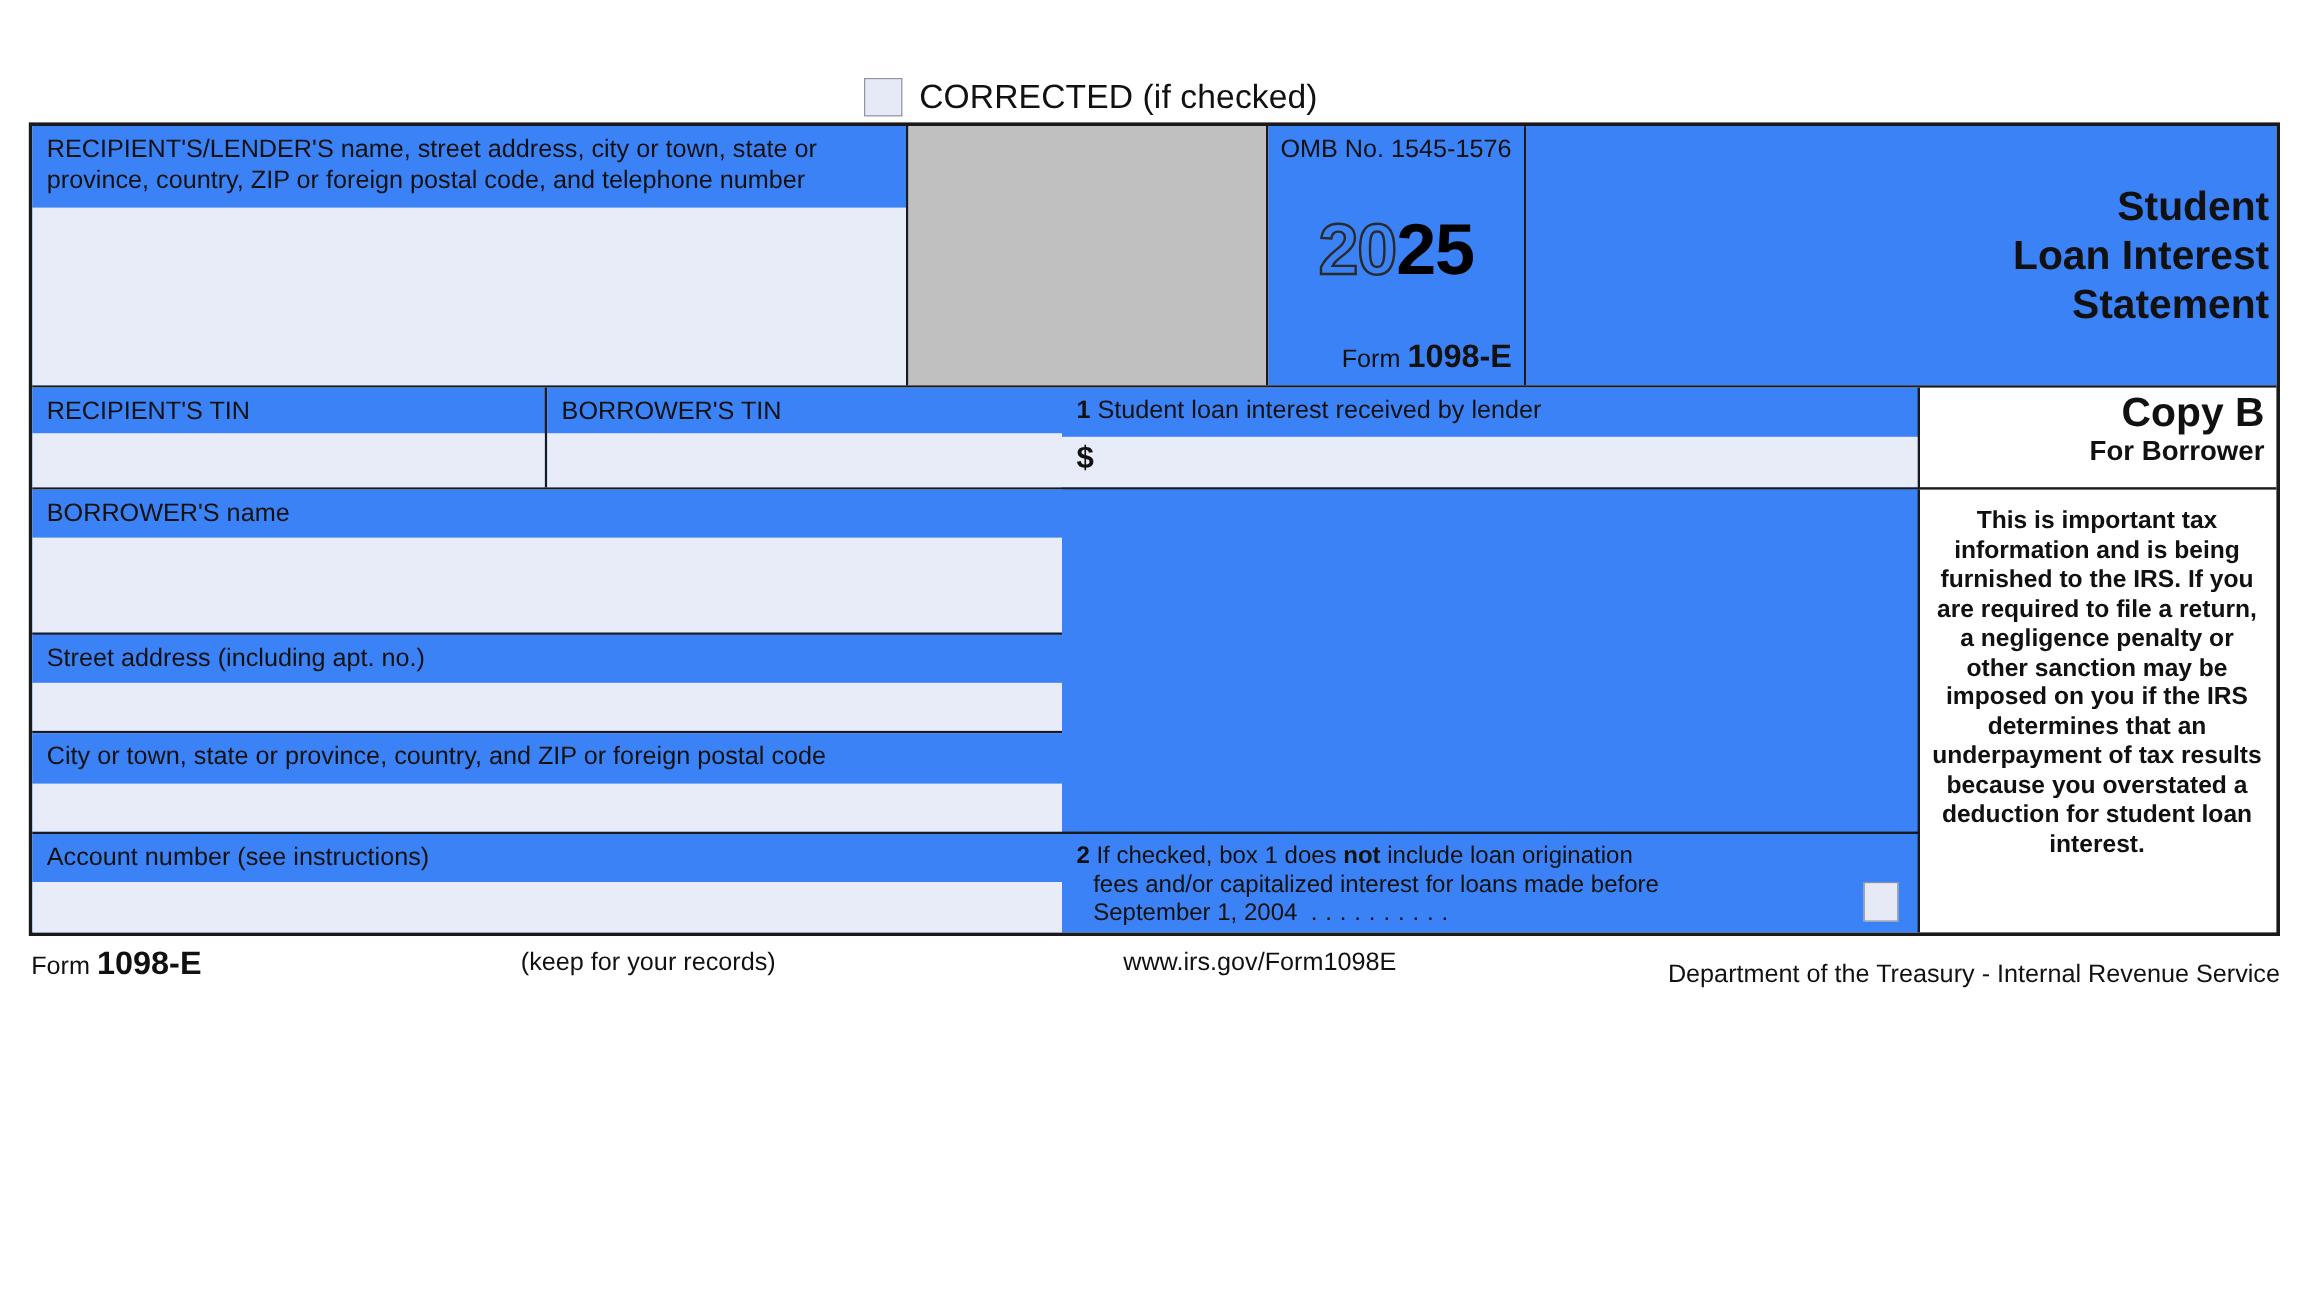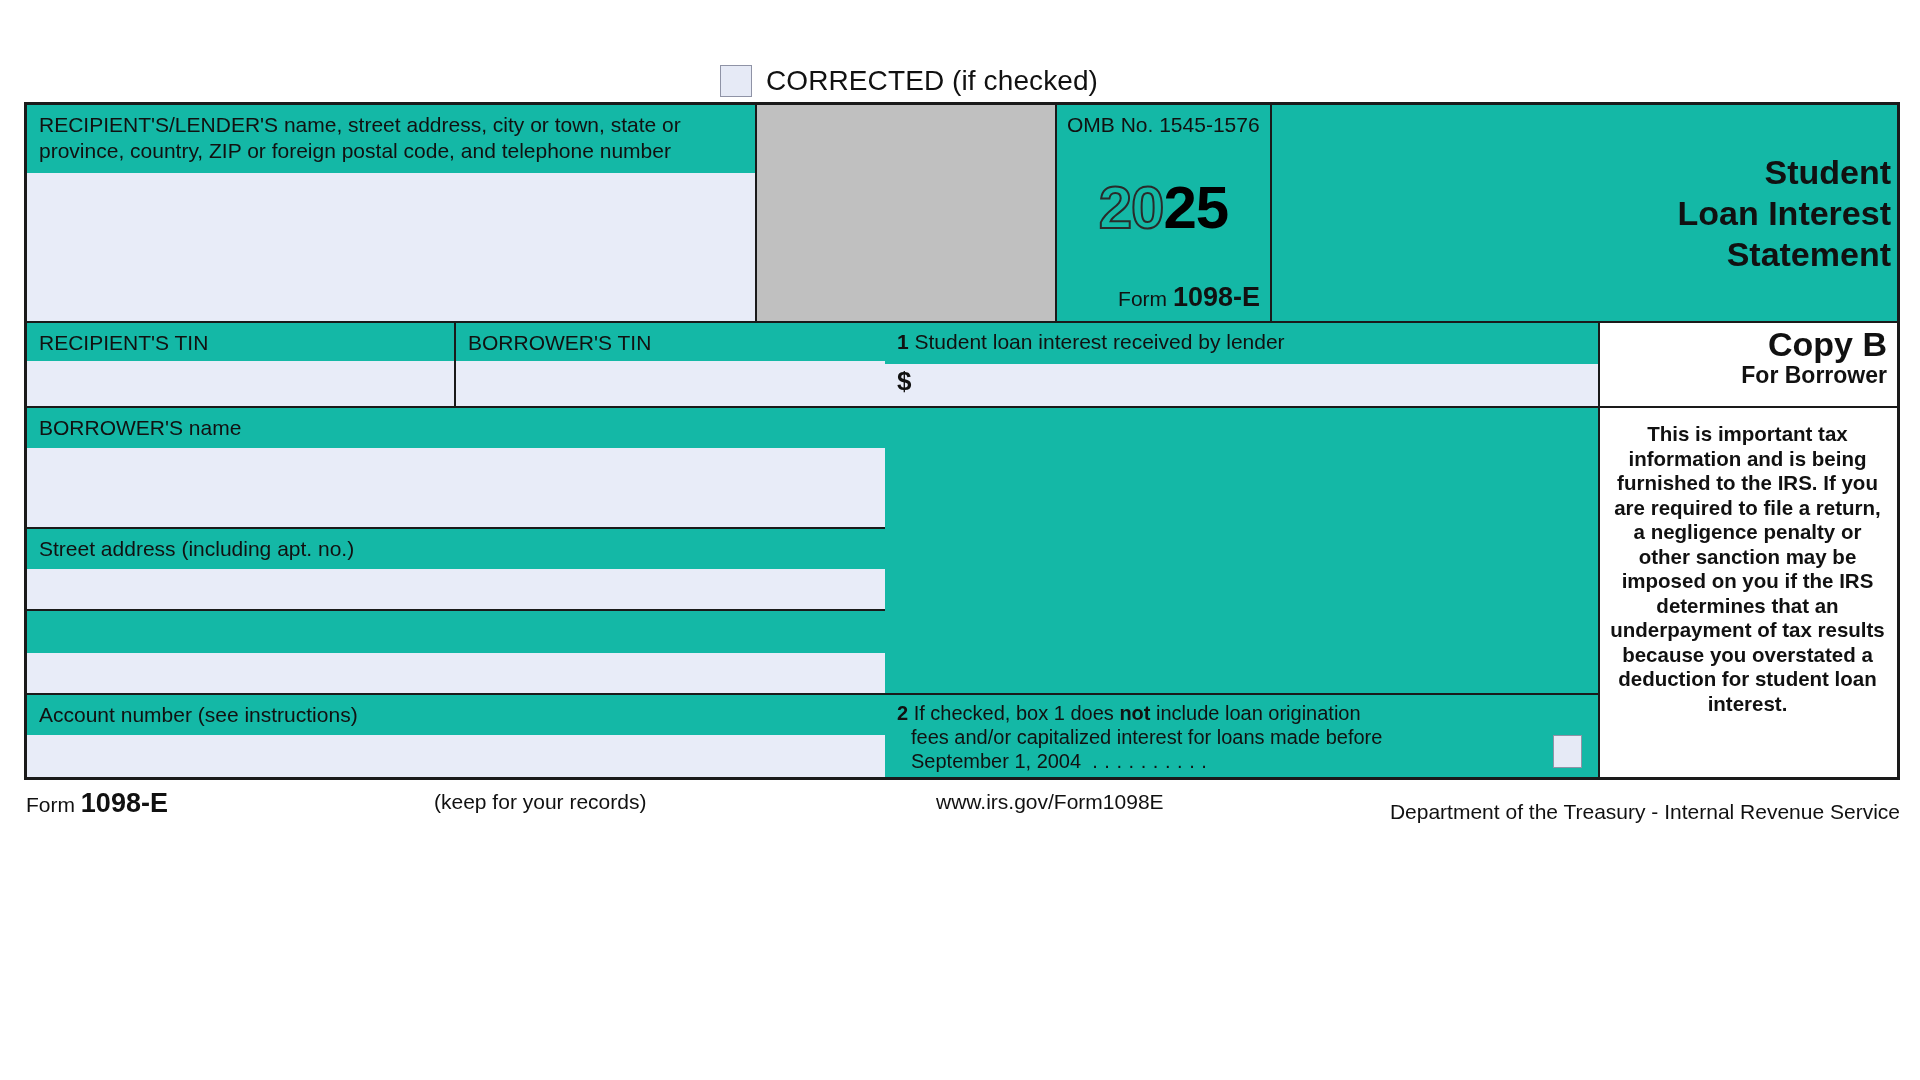--- a/index.html
+++ b/index.html
@@ -42,21 +42,21 @@
   .frame {
     border: 3px solid #1a1a1a;
     width: 1876px;
     background: #fff;
   }
 
   .row { display: flex; }
 
   .cell {
     position: relative;
-    background: #14b8a6;
+    background: #3b82f6;
   }
   .bd-r { border-right: 2px solid #1a1a1a; }
   .bd-b { border-bottom: 2px solid #1a1a1a; }
 
   .lbl {
     font-size: 21px;
     line-height: 26px;
     padding: 7px 0 0 12px;
     white-space: nowrap;
   }
@@ -298,20 +298,21 @@
           <div class="lbl">BORROWER'S name</div>
           <div class="name-fill"></div>
         </div>
 
         <div class="cell bd-b r-street">
           <div class="lbl">Street address (including apt. no.)</div>
           <div class="street-fill"></div>
         </div>
 
         <div class="cell bd-b r-city">
+          <div class="lbl">City or town, state or province, country, and ZIP or foreign postal code</div>
           <div class="city-fill"></div>
         </div>
 
         <div class="cell r-acct">
           <div class="lbl">Account number (see instructions)</div>
           <div class="acct-fill"></div>
         </div>
       </div>
 
       <div class="right-col">

